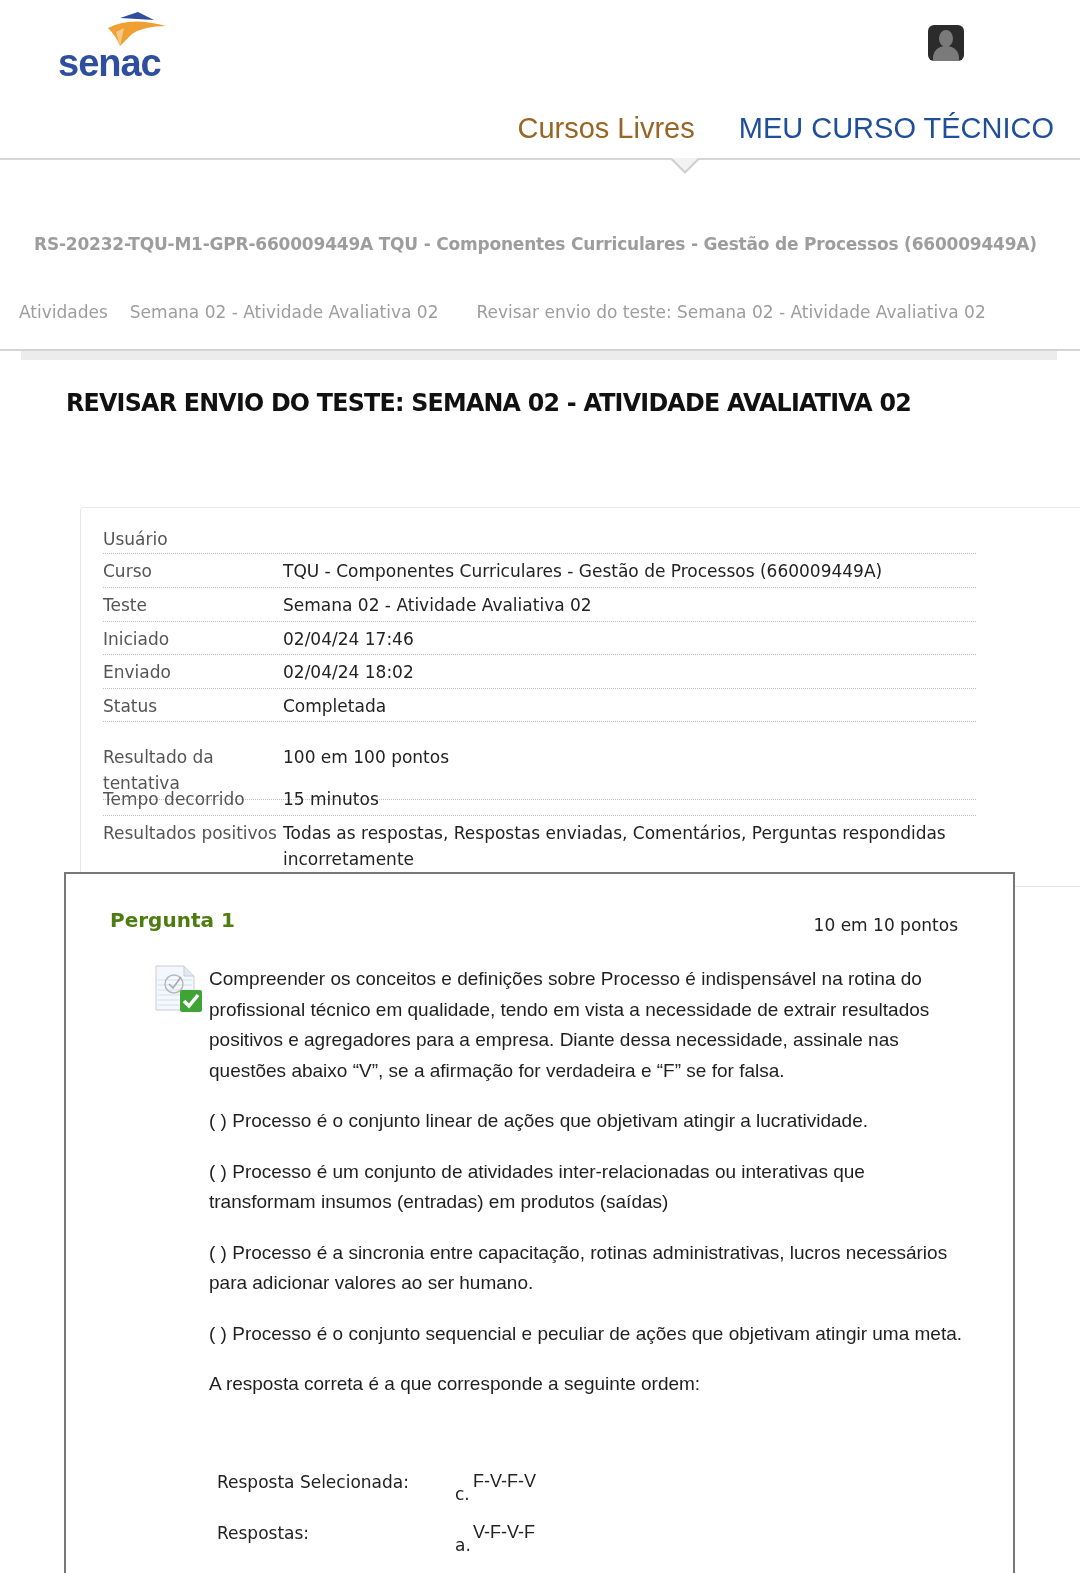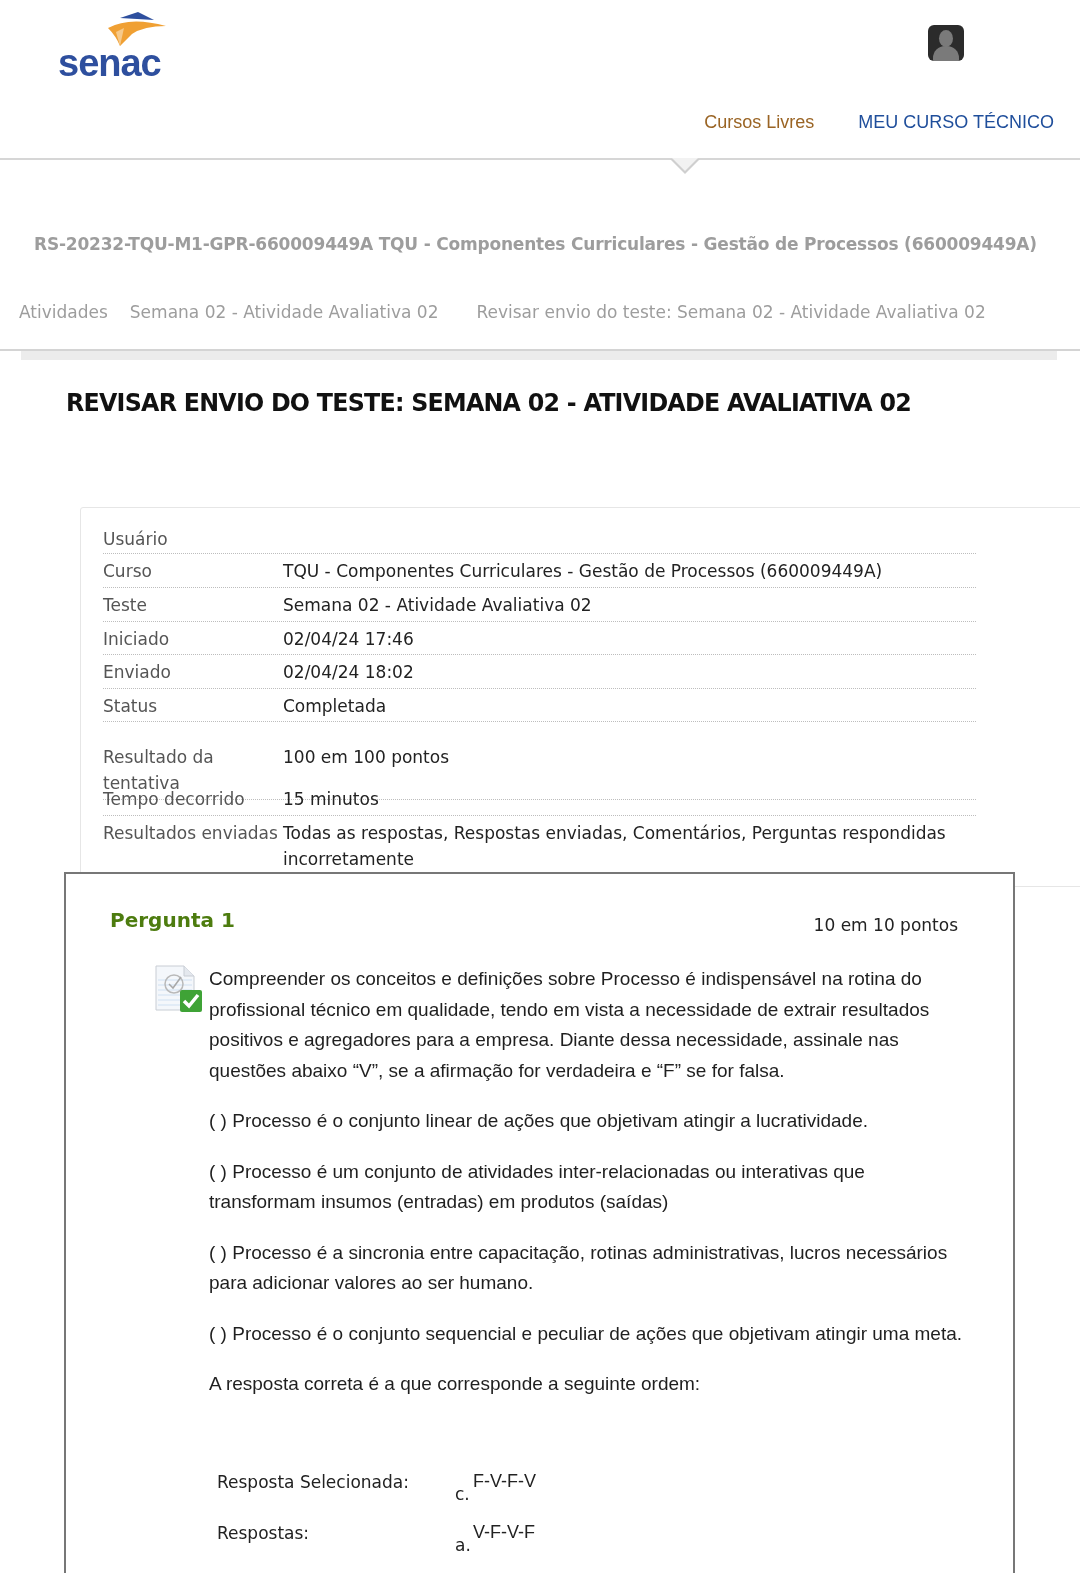--- a/index.html
+++ b/index.html
@@ -6,21 +6,21 @@
   html, body { width: 1080px; height: 1573px; overflow: hidden; background: #ffffff; }
   body { font-family: "DejaVu Sans", sans-serif; color: #262626; position: relative; }
 
   .logo { position: absolute; left: 58px; top: 10px; width: 122px; height: 72px; }
   .logo-text { position: absolute; left: 0; top: 34px; font-family: "Liberation Sans", sans-serif; font-weight: 700;
     font-size: 38px; color: #2e4f9e; letter-spacing: -1px; line-height: 1; }
   .avatar { position: absolute; left: 928px; top: 25px; width: 36px; height: 36px; background: #2b2b2b; border-radius: 6px; overflow: hidden; cursor: pointer; }
   .avatar .head { position: absolute; left: 11px; top: 5px; width: 14px; height: 17px; background: #7a7a7a; border-radius: 50%; }
   .avatar .body { position: absolute; left: 5px; top: 21px; width: 26px; height: 18px; background: #7a7a7a; border-radius: 12px 12px 0 0; }
 
-  .topnav { position: absolute; top: 112px; right: 26px; display: flex; gap: 44px; font-family: "Liberation Sans", sans-serif; font-size: 18px; }
+  .topnav { position: absolute; top: 112px; right: 26px; display: flex; gap: 44px; font-family: "Liberation Sans", sans-serif; font-size: 29px; }
   .topnav a { text-decoration: none; cursor: pointer; }
   .topnav .cursos { color: #9a6424; }
   .topnav .tecnico { color: #1f4e9b; }
   .navline { position: absolute; left: 0; top: 158px; width: 1080px; height: 2px; background: #d6d6d6; }
   .navcaret { position: absolute; left: 670px; top: 159px; width: 0; height: 0;
     border-left: 15px solid transparent; border-right: 15px solid transparent; border-top: 15px solid #cfcfcf; }
   .navcaret::after { content: ""; position: absolute; left: -13px; top: -16px; border-left: 13px solid transparent; border-right: 13px solid transparent; border-top: 13px solid #f2f2f2; }
 
   .course-title { position: absolute; left: 34px; top: 234px; font-size: 17px; font-weight: 700; color: #9d9d9d; white-space: nowrap; letter-spacing: -0.2px; }
   .breadcrumb { position: absolute; left: 19px; top: 302px; display: flex; font-size: 17px; color: #9d9d9d; white-space: nowrap; }
@@ -109,21 +109,21 @@
   </div>
   <div class="info-row" style="top:218px;height:60px;margin-top:14px;">
     <span class="lbl" style="top:4px;width:150px;">Resultado da tentativa</span>
     <span class="val" style="top:4px;">100 em 100 pontos</span>
   </div>
   <div class="info-row" style="top:274px;height:34px;">
     <span class="lbl" style="top:4px;">Tempo decorrido</span>
     <span class="val" style="top:4px;">15 minutos</span>
   </div>
   <div class="info-row" style="top:308px;height:60px;border-bottom:none;">
-    <span class="lbl" style="top:4px;">Resultados enviadas</span>
+    <span class="lbl" style="top:4px;">Resultados positivos</span>
     <span class="val" style="top:4px;width:690px;">Todas as respostas, Respostas enviadas, Comentários, Perguntas respondidas incorretamente</span>
   </div>
 </div>
 
 <div class="question">
   <div class="q-title">Pergunta 1</div>
   <div class="q-points">10 em 10 pontos</div>
 
   <svg class="q-icon" viewBox="0 0 50 50">
     <path d="M2 2 H30 L40 12 V46 H2 Z" fill="#f4f7fb" stroke="#c8cdd4" stroke-width="1"></path>

